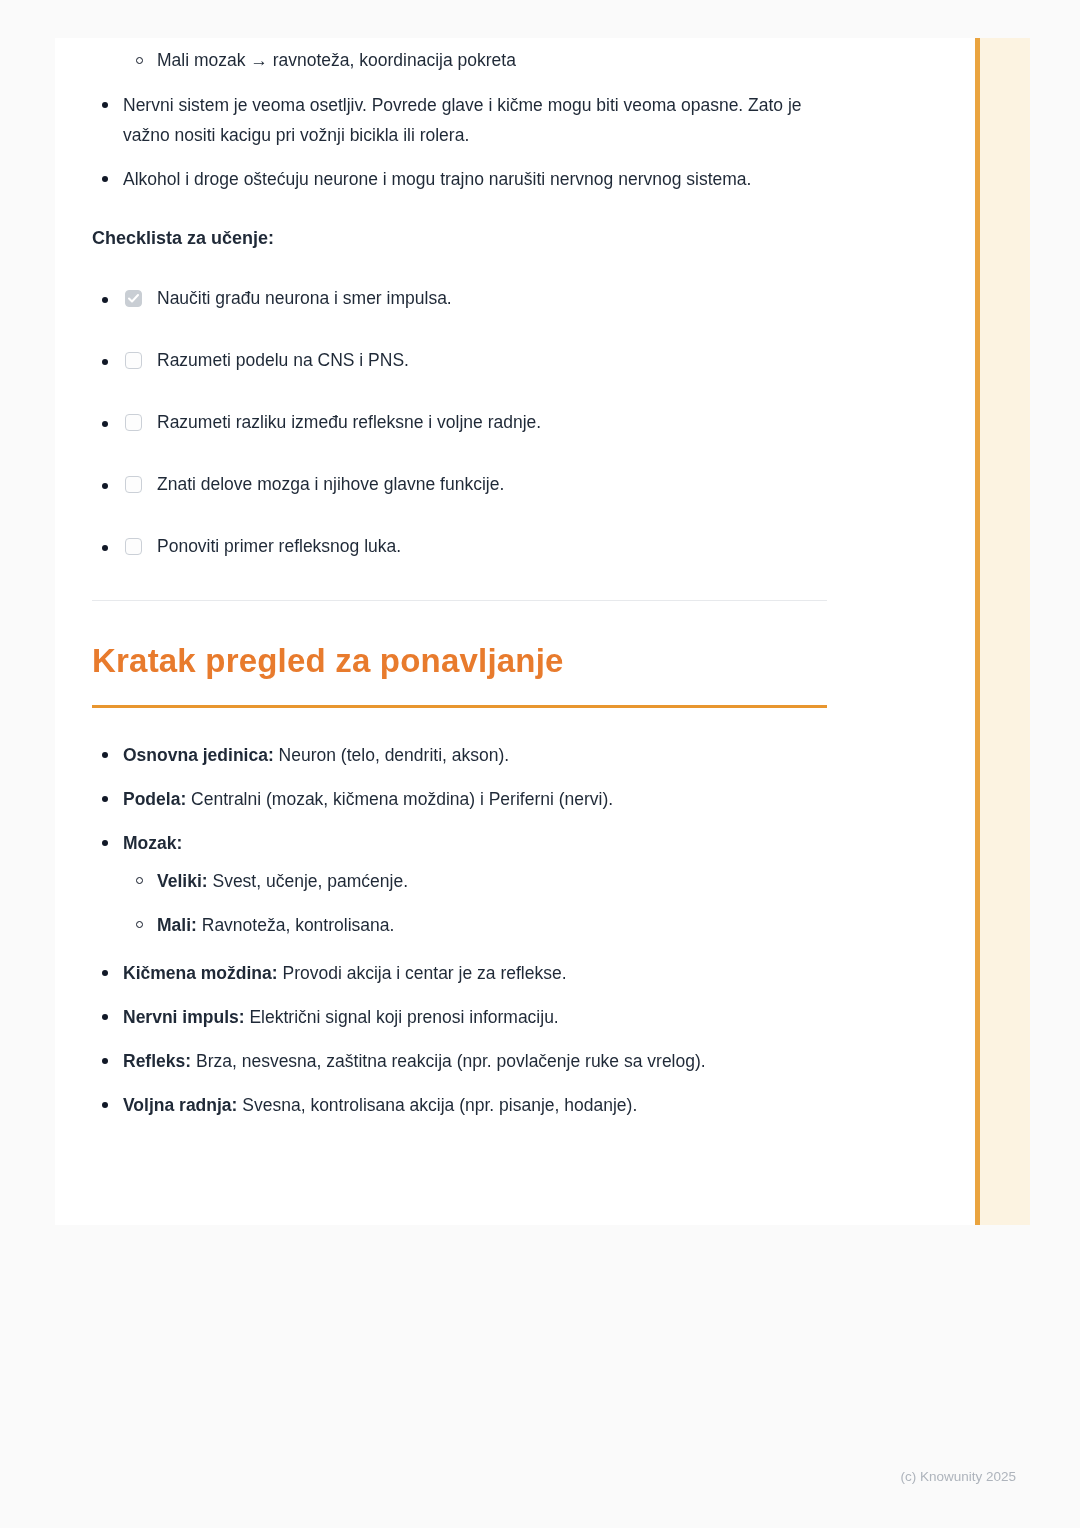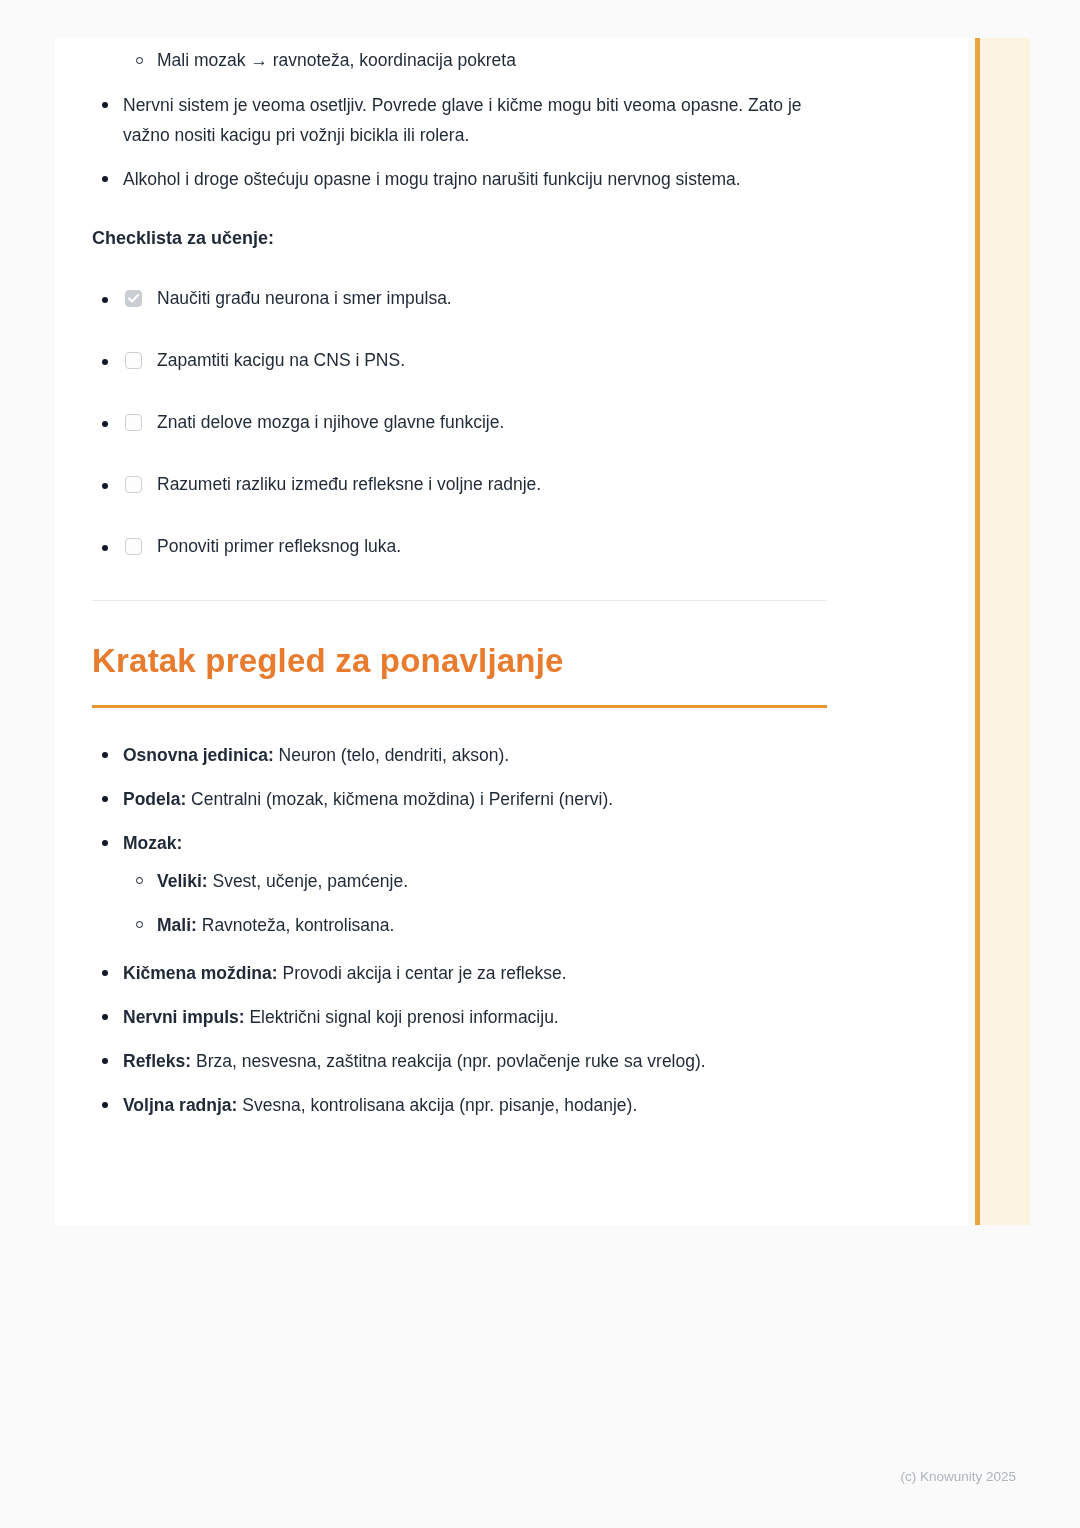--- a/index.html
+++ b/index.html
@@ -130,50 +130,50 @@
       </li>
     </ul>
 
     <ul class="intro">
       <li>
         <span class="marker dot"></span>
         <span>Nervni sistem je veoma osetljiv. Povrede glave i kičme mogu biti veoma opasne. Zato je važno nositi kacigu pri vožnji bicikla ili rolera.</span>
       </li>
       <li>
         <span class="marker dot"></span>
-        <span>Alkohol i droge oštećuju opasne i mogu trajno narušiti funkciju nervnog sistema.</span>
+        <span>Alkohol i droge oštećuju neurone i mogu trajno narušiti nervnog nervnog sistema.</span>
       </li>
     </ul>
 
     <h3 class="sub-heading">Checklista za učenje:</h3>
 
     <ul class="checklist">
       <li>
         <span class="marker dot"></span>
         <span class="checkbox checked">
           <svg width="11" height="9" viewBox="0 0 11 9">
               <polyline points="1,4.5 4,7.5 10,1" fill="none" stroke="#ffffff" stroke-width="2" stroke-linecap="round" stroke-linejoin="round"></polyline>
             </svg>
         </span>
         <span>Naučiti građu neurona i smer impulsa.</span>
       </li>
       <li>
         <span class="marker dot"></span>
         <span class="checkbox"></span>
-        <span>Zapamtiti kacigu na CNS i PNS.</span>
+        <span>Razumeti podelu na CNS i PNS.</span>
+      </li>
+      <li>
+        <span class="marker dot"></span>
+        <span class="checkbox"></span>
+        <span>Razumeti razliku između refleksne i voljne radnje.</span>
       </li>
       <li>
         <span class="marker dot"></span>
         <span class="checkbox"></span>
         <span>Znati delove mozga i njihove glavne funkcije.</span>
-      </li>
-      <li>
-        <span class="marker dot"></span>
-        <span class="checkbox"></span>
-        <span>Razumeti razliku između refleksne i voljne radnje.</span>
       </li>
       <li>
         <span class="marker dot"></span>
         <span class="checkbox"></span>
         <span>Ponoviti primer refleksnog luka.</span>
       </li>
     </ul>
 
     <hr class="divider">
 

